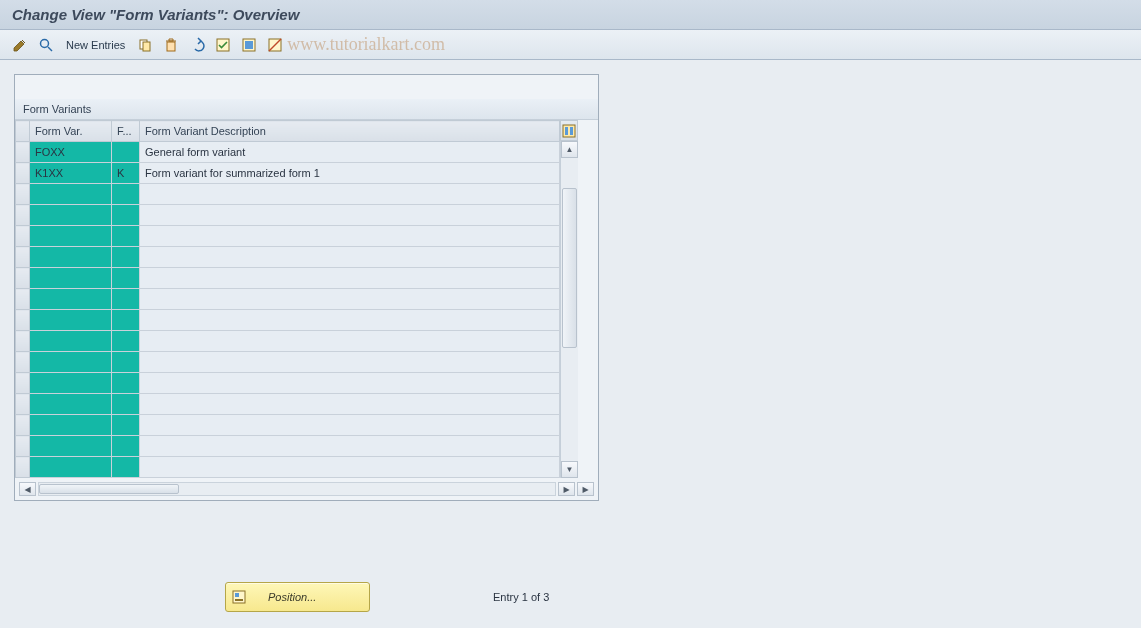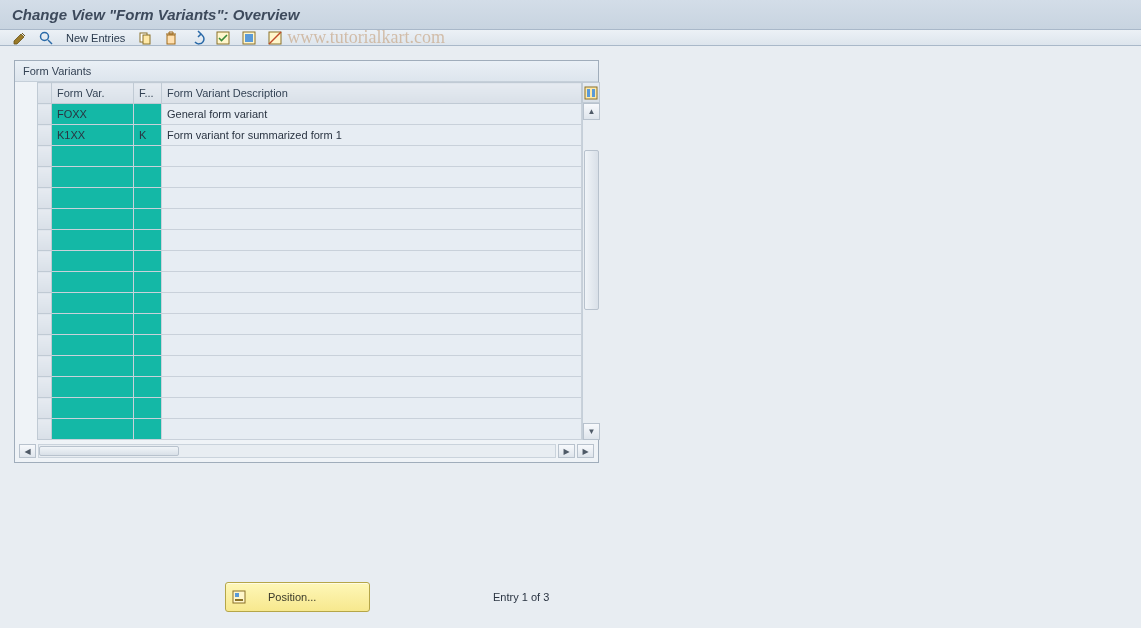--- a/index.html
+++ b/index.html
@@ -21,21 +21,21 @@
       font-style: italic;
       color: #3d4a5c;
     }
     .toolbar {
       background: linear-gradient(to bottom, #ecf1f6, #dde5ed);
       border-bottom: 1px solid #a9b8c9;
       padding: 4px 10px;
       display: flex;
       align-items: center;
       gap: 6px;
-      height: 16px;
+      height: 30px;
     }
     .toolbar-btn {
       width: 20px;
       height: 20px;
       display: flex;
       align-items: center;
       justify-content: center;
       cursor: pointer;
       border: 1px solid transparent;
       border-radius: 2px;
@@ -59,20 +59,21 @@
       background: #eff3f7;
       width: 585px;
       position: relative;
     }
     .panel-header {
       background: linear-gradient(to bottom, #eaf0f6, #dde5ed);
       border-bottom: 1px solid #c5cfd9;
       padding: 4px 8px;
       color: #344355;
       font-size: 11px;
+      margin-top: 24px;
     }
     .grid-wrap {
       display: flex;
     }
     .grid {
       border-collapse: collapse;
       table-layout: fixed;
     }
     .grid th {
       background: linear-gradient(to bottom, #e6ebf1, #d9e0e8);
@@ -178,20 +179,21 @@
       border-radius: 3px;
       padding: 14px 6px;
       display: flex;
       align-items: center;
       gap: 22px;
       cursor: pointer;
       width: 145px;
       height: 22px;
       color: #3a3a2a;
       box-shadow: inset 0 1px 0 rgba(255,255,255,.6);
+      font-style: italic;
     }
     .entry-text { color: #2a3442; margin-left: 33px; }
     svg { display: block; }
     .config-icon {
       width: 14px; height: 14px;
     }
   </style>
 </head>
 <body>
 
@@ -247,21 +249,21 @@
         <path d="M2 14L14 2" stroke="#c04a2a" stroke-width="1.5"></path>
       </svg>
   </div>
   <span class="watermark">www.tutorialkart.com</span>
 </div>
 
 <div class="content-area">
   <div class="table-panel">
     <div class="panel-header">Form Variants</div>
     <div class="grid-wrap">
-      <div style="flex:0 0 auto;margin-left:22px;">
+      <div style="flex:0 0 auto;">
         <table class="grid">
           <colgroup>
             <col style="width:14px">
             <col style="width:82px">
             <col style="width:28px">
             <col style="width:420px">
           </colgroup>
           <thead>
             <tr>
               <th class="row-sel"></th>

